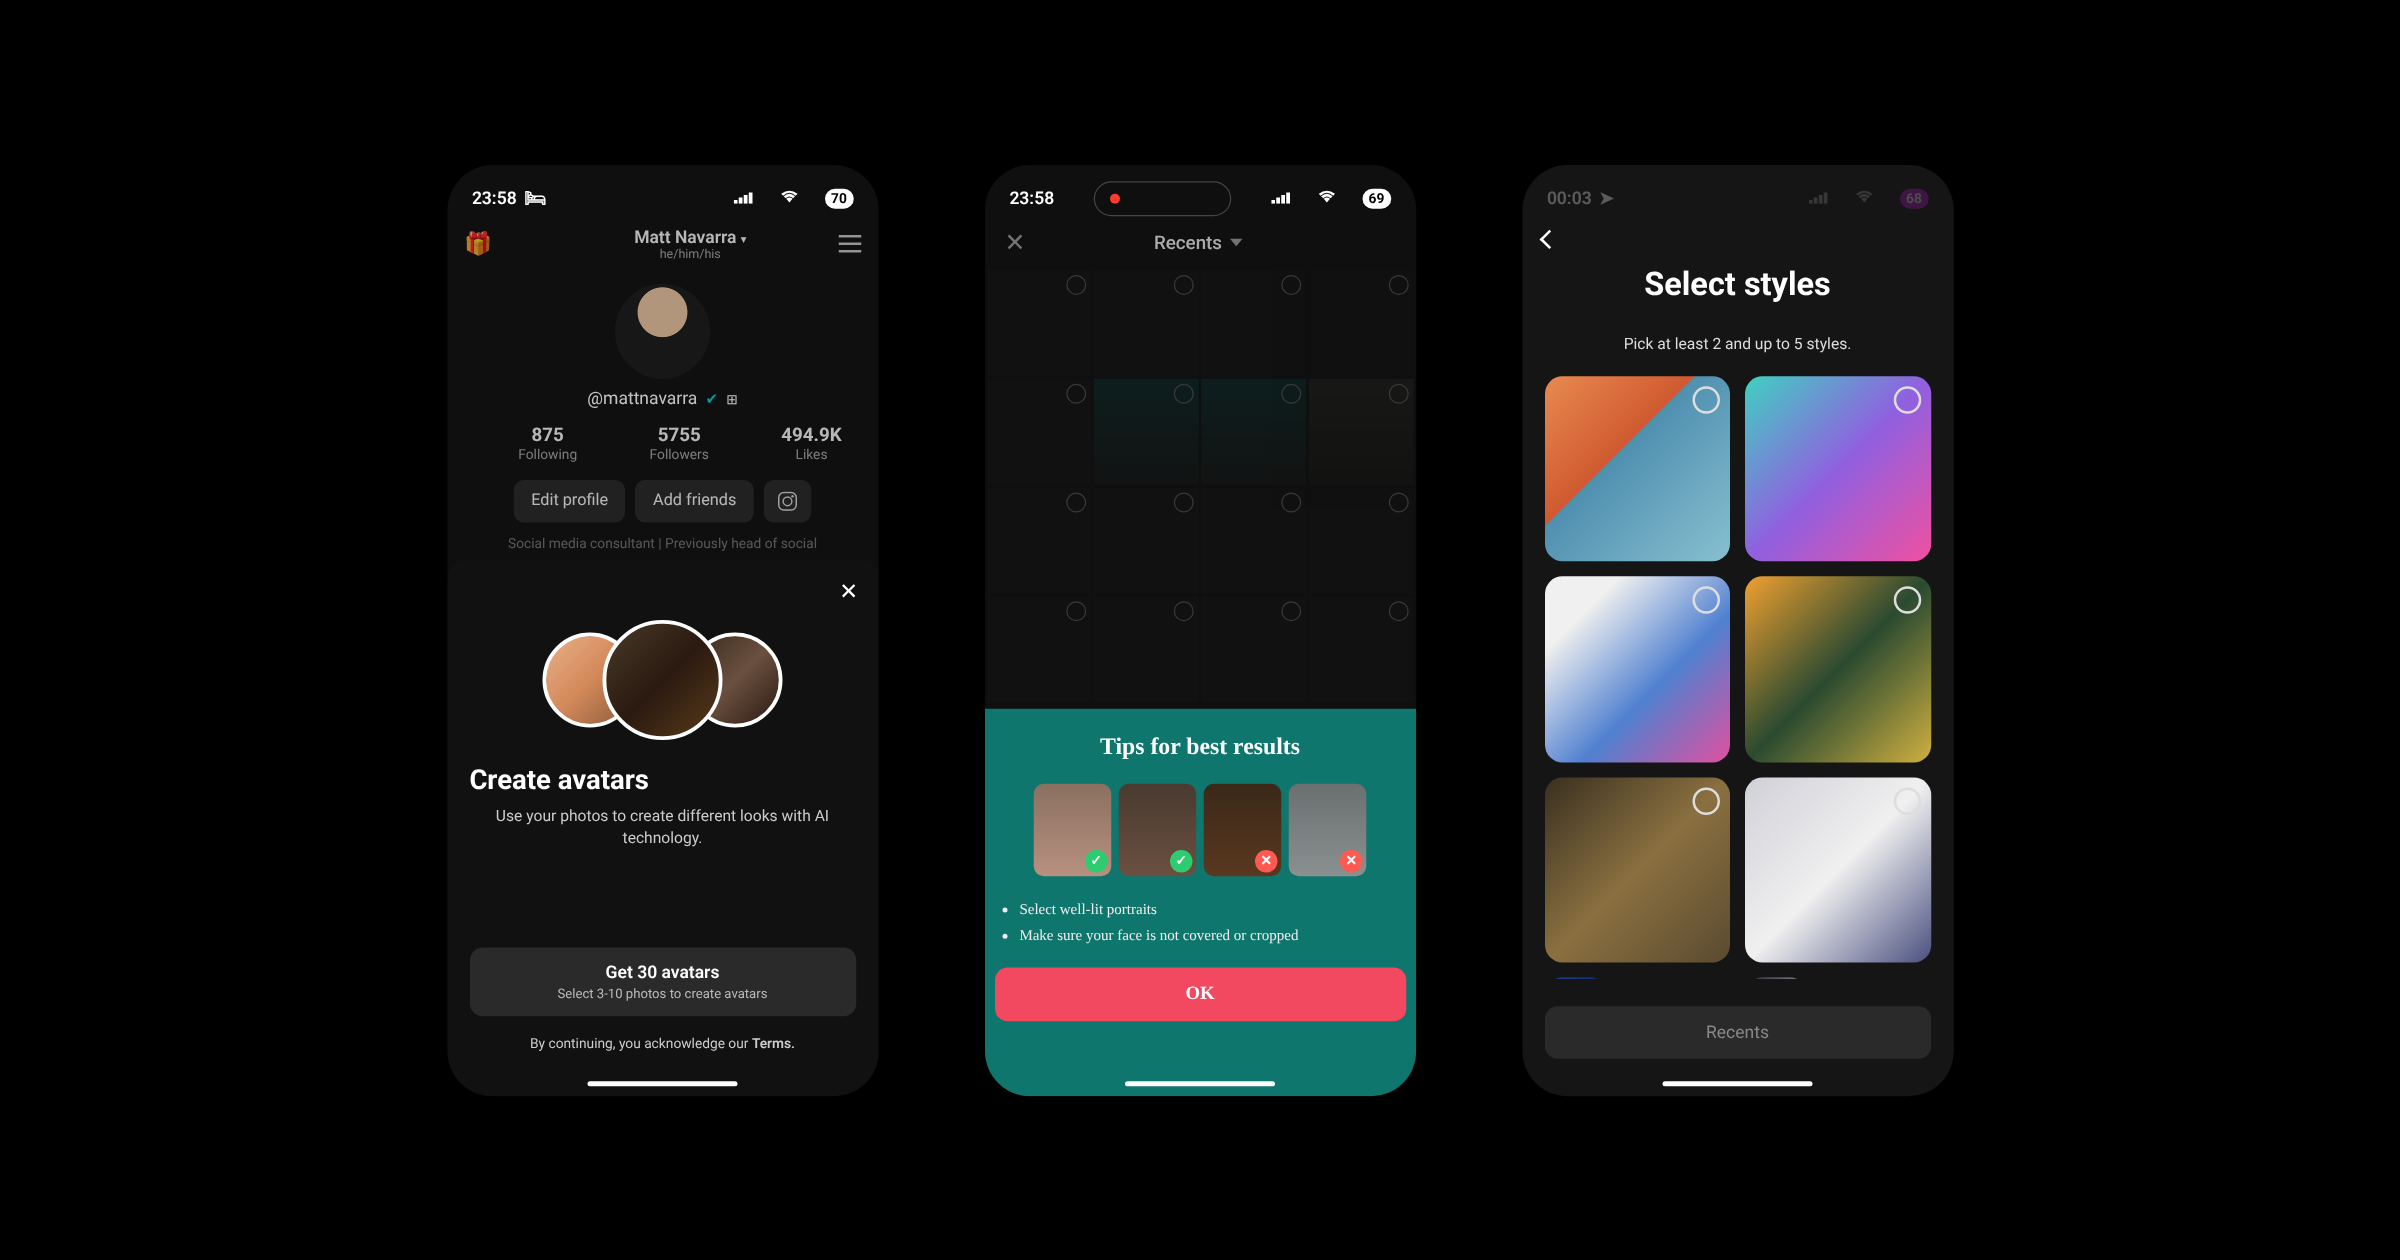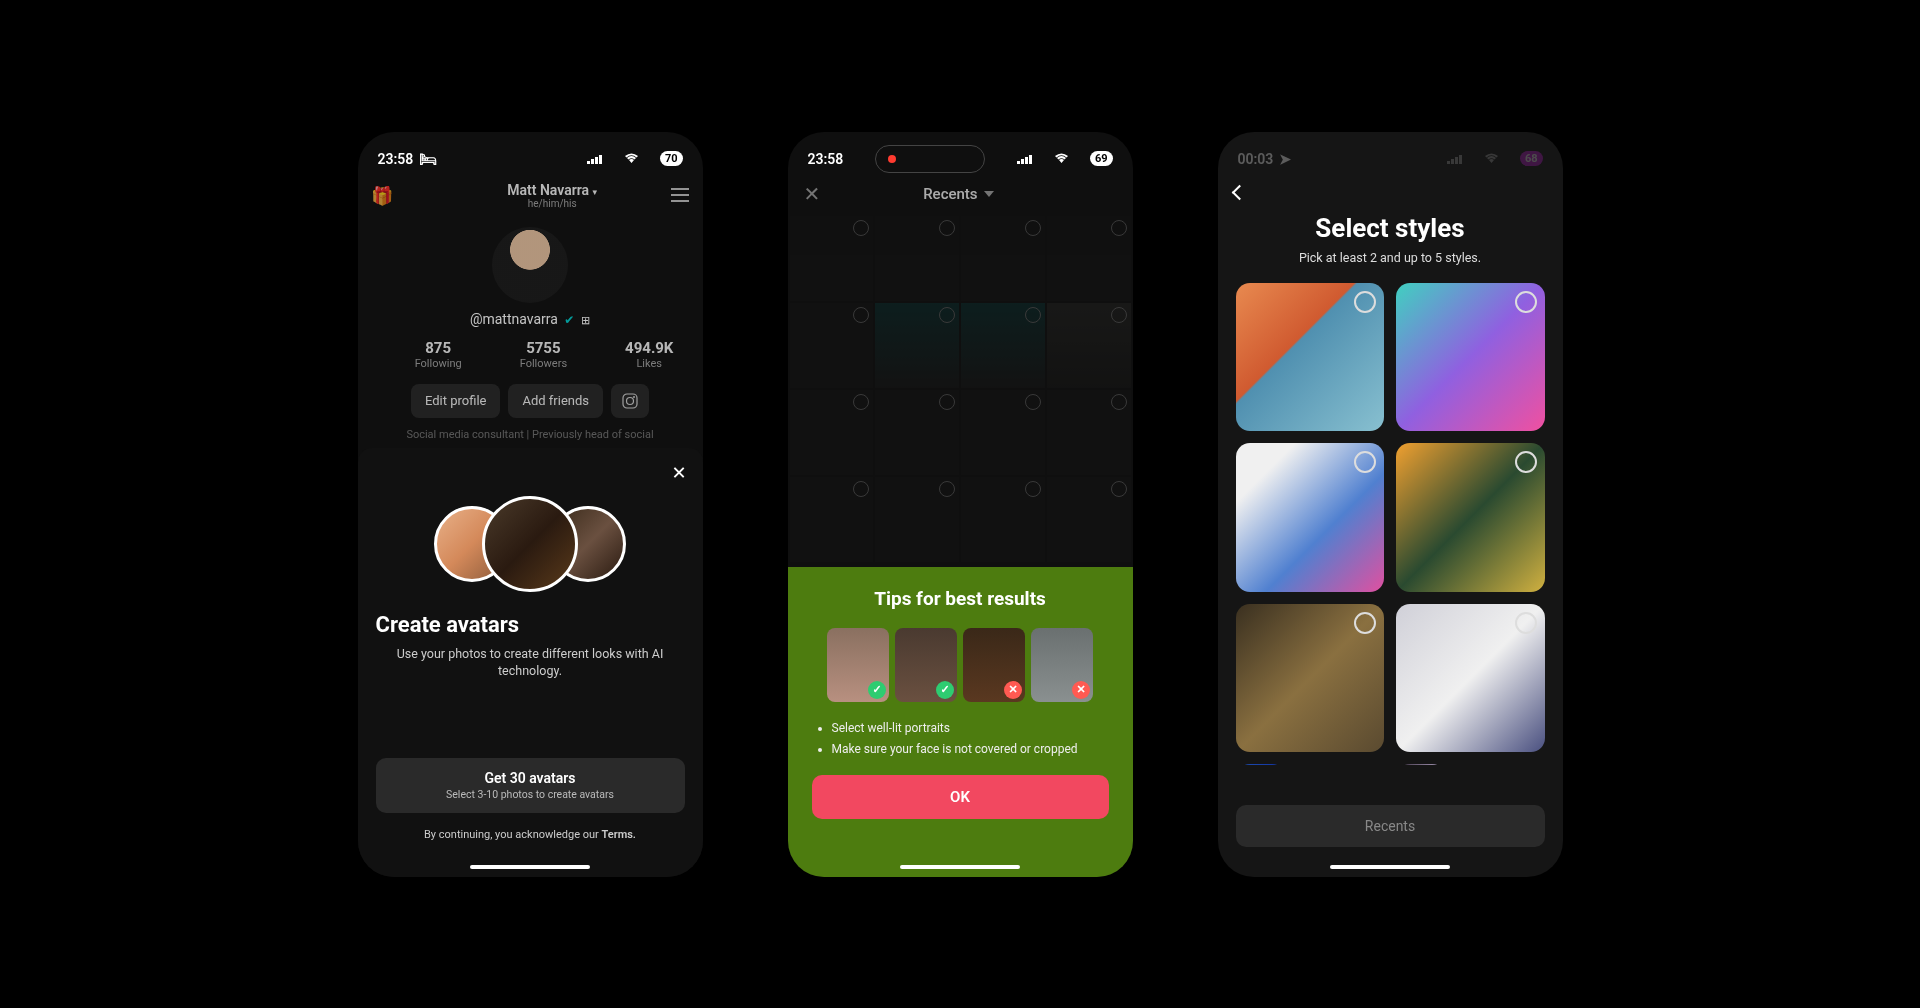--- a/index.html
+++ b/index.html
@@ -25,21 +25,21 @@
   .status-bar {
     height: 42px;
     padding: 12px 20px 0;
     display: flex;
     justify-content: space-between;
     align-items: center;
     font-size: 14px;
     font-weight: 600;
   }
   .status-left { display: flex; align-items: center; gap: 6px; }
-  .status-right { display: flex; align-items: center; gap: 21px; }
+  .status-right { display: flex; gap: 21px; }
   .battery-pill {
     background: #fff; color: #000; border-radius: 9px;
     font-size: 11px; padding: 1px 5px; font-weight: 700;
   }
   .record-pill {
     width: 110px; height: 28px; border: 1px solid #444;
     border-radius: 16px; display: flex; align-items: center;
     padding-left: 12px;
   }
   .rec-dot { width: 8px; height: 8px; background: #ff3b30; border-radius: 50%; }
@@ -125,21 +125,21 @@
   .p2-cell::after {
     content: ""; position: absolute; top: 4px; right: 4px;
     width: 14px; height: 14px; border: 1.5px solid #888; border-radius: 50%;
   }
   .p2-cell.teal { background: linear-gradient(#0a3a3a, #1a1a1a); }
   .p2-cell.dark { background: #151515; }
   .p2-cell.lt { background: linear-gradient(#2a2a28, #1a1a18); }
 
   .p2-sheet {
     position: absolute; bottom: 0; left: 0; right: 0; height: 310px;
-    background: #4d7c0f; padding: 20px 24px 70px;
+    background: #0f766e; padding: 20px 8px 70px; font-family: Liberation Serif, serif;
   }
   .p2-sheet-title { text-align: center; font-size: 19px; font-weight: 700; margin-bottom: 18px; }
   .tips-row { display: flex; justify-content: center; gap: 6px; margin-bottom: 16px; }
   .tip-img {
     width: 62px; height: 74px; border-radius: 8px; position: relative;
   }
   .tip-img.g1 { background: linear-gradient(#8a7060, #b89080); }
   .tip-img.g2 { background: linear-gradient(#4a3a30, #6a5040); }
   .tip-img.b1 { background: linear-gradient(#3a2818, #5a3820); }
   .tip-img.b2 { background: linear-gradient(#6a7070, #8a9090); }
@@ -161,21 +161,21 @@
   
   .phone.p3 { background: #151515; }
   .p3-status { opacity: 0.3; }
   .p3-back { padding: 4px 16px; font-size: 22px; }
   .chev-left {
     display: inline-block; width: 11px; height: 11px;
     border-left: 2.5px solid #fff; border-bottom: 2.5px solid #fff;
     transform: rotate(45deg);
   }
   .p3-title { text-align: center; font-size: 26px; font-weight: 700; margin-top: 6px; }
-  .p3-sub { text-align: center; font-size: 12.5px; color: #ddd; margin-top: 7px; }
+  .p3-sub { text-align: center; font-size: 12.5px; color: #ddd; margin-top: 25px; }
   .p3-grid {
     display: grid; grid-template-columns: 1fr 1fr; gap: 12px;
     padding: 18px 18px 0; height: 500px; overflow: hidden;
   }
   .style-card {
     border-radius: 14px; position: relative; aspect-ratio: 1;
   }
   .style-card::after {
     content: ""; position: absolute; top: 8px; right: 8px;
     width: 18px; height: 18px; border: 2px solid #ddd; border-radius: 50%;

